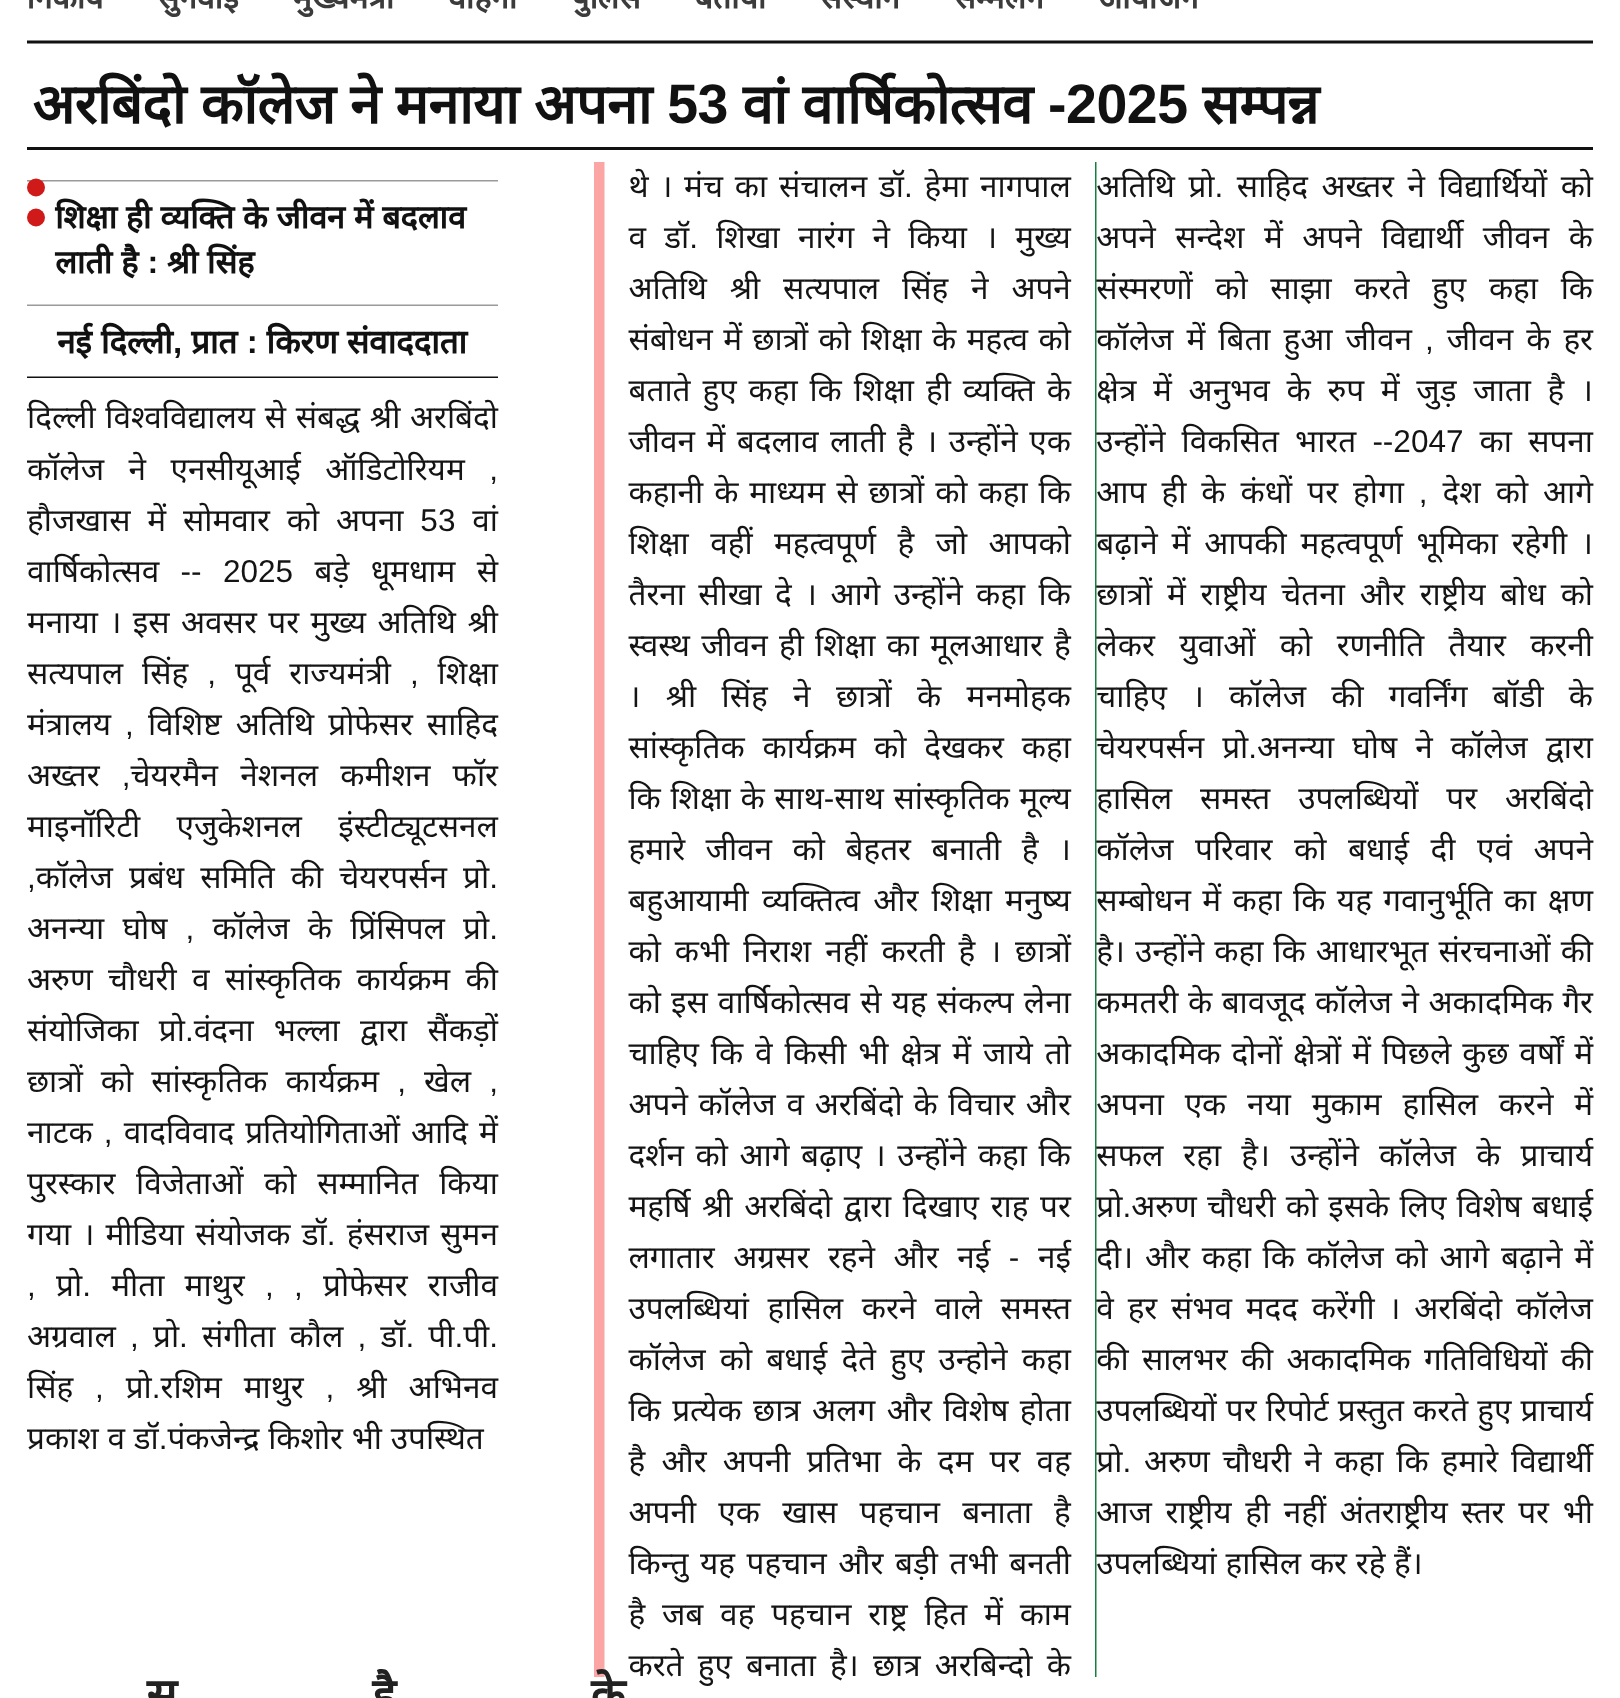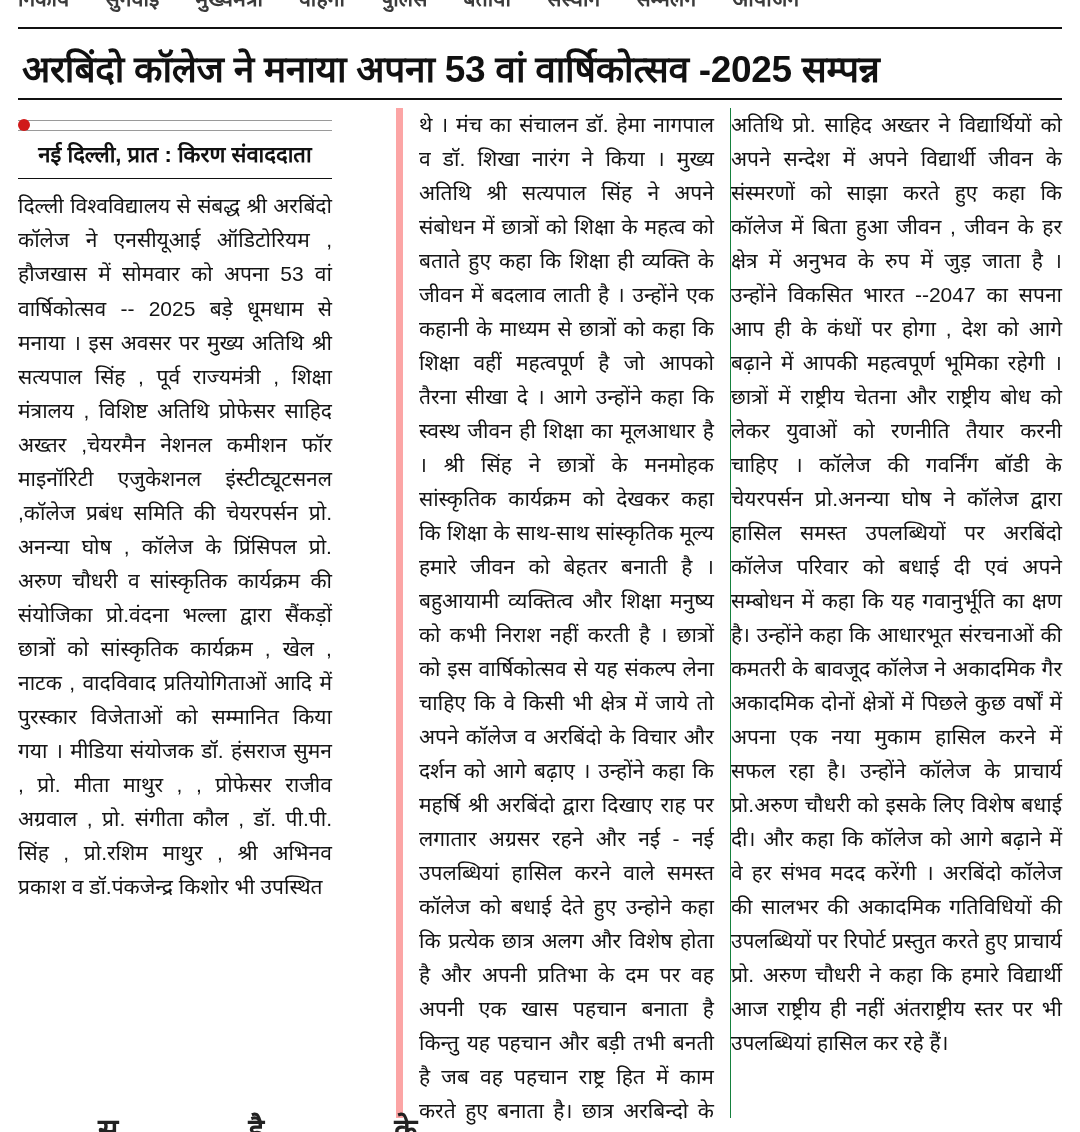--- a/index.html
+++ b/index.html
@@ -181,20 +181,24 @@
   <div class="headline">अरबिंदो कॉलेज ने मनाया अपना 53 वां वार्षिकोत्सव -2025 सम्पन्न</div>
   <div class="rule-under-headline"></div>
 
   <div class="columns">
 
     <div class="col col-1">
       <div class="subhead">
         <span class="dot"></span>
       </div>
       <div class="sep"></div>
+      <div class="subhead">
+        <span class="dot"></span>
+        <span>शिक्षा ही व्यक्ति के जीवन में बदलाव लाती है : श्री सिंह</span>
+      </div>
       <div class="sep"></div>
       <div class="dateline">नई दिल्ली, प्रात : किरण संवाददाता</div>
       <div class="rule-thin"></div>
       <div class="body-text first">दिल्ली विश्वविद्यालय से संबद्ध श्री अरबिंदो कॉलेज ने एनसीयूआई ऑडिटोरियम , हौजखास में सोमवार को अपना 53 वां वार्षिकोत्सव -- 2025 बड़े धूमधाम से मनाया । इस अवसर पर मुख्य अतिथि श्री सत्यपाल सिंह , पूर्व राज्यमंत्री , शिक्षा मंत्रालय , विशिष्ट अतिथि प्रोफेसर साहिद अख्तर ,चेयरमैन नेशनल कमीशन फॉर माइनॉरिटी एजुकेशनल इंस्टीट्यूटसनल ,कॉलेज प्रबंध समिति की चेयरपर्सन प्रो. अनन्या घोष , कॉलेज के प्रिंसिपल प्रो. अरुण चौधरी व सांस्कृतिक कार्यक्रम की संयोजिका प्रो.वंदना भल्ला द्वारा सैंकड़ों छात्रों को सांस्कृतिक कार्यक्रम , खेल , नाटक , वादविवाद प्रतियोगिताओं आदि में पुरस्कार विजेताओं को सम्मानित किया गया । मीडिया संयोजक डॉ. हंसराज सुमन , प्रो. मीता माथुर , , प्रोफेसर राजीव अग्रवाल , प्रो. संगीता कौल , डॉ. पी.पी. सिंह , प्रो.रशिम माथुर , श्री अभिनव प्रकाश व डॉ.पंकजेन्द्र किशोर भी उपस्थित</div>
     </div>
 
     <div class="col col-2">
       <div class="body-text">थे । मंच का संचालन डॉ. हेमा नागपाल व डॉ. शिखा नारंग ने किया । मुख्य अतिथि श्री सत्यपाल सिंह ने अपने संबोधन में छात्रों को शिक्षा के महत्व को बताते हुए कहा कि शिक्षा ही व्यक्ति के जीवन में बदलाव लाती है । उन्होंने एक कहानी के माध्यम से छात्रों को कहा कि शिक्षा वहीं महत्वपूर्ण है जो आपको तैरना सीखा दे । आगे उन्होंने कहा कि स्वस्थ जीवन ही शिक्षा का मूलआधार है । श्री सिंह ने छात्रों के मनमोहक सांस्कृतिक कार्यक्रम को देखकर कहा कि शिक्षा के साथ-साथ सांस्कृतिक मूल्य हमारे जीवन को बेहतर बनाती है । बहुआयामी व्यक्तित्व और शिक्षा मनुष्य को कभी निराश नहीं करती है । छात्रों को इस वार्षिकोत्सव से यह संकल्प लेना चाहिए कि वे किसी भी क्षेत्र में जाये तो अपने कॉलेज व अरबिंदो के विचार और दर्शन को आगे बढ़ाए । उन्होंने कहा कि महर्षि श्री अरबिंदो द्वारा दिखाए राह पर लगातार अग्रसर रहने और नई - नई उपलब्धियां हासिल करने वाले समस्त कॉलेज को बधाई देते हुए उन्होने कहा कि प्रत्येक छात्र अलग और विशेष होता है और अपनी प्रतिभा के दम पर वह अपनी एक खास पहचान बनाता है किन्तु यह पहचान और बड़ी तभी बनती है जब वह पहचान राष्ट्र हित में काम करते हुए बनाता है। छात्र अरबिन्दो के बताए मार्ग पर चले और राष्ट्र हित में सोचे । विशिष्ट</div>
     </div>
 

